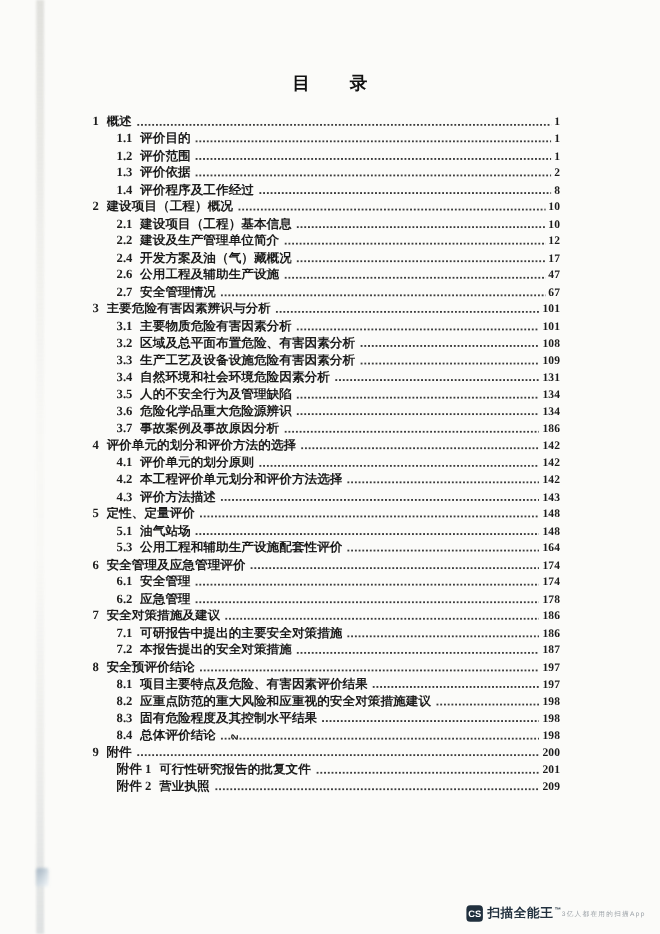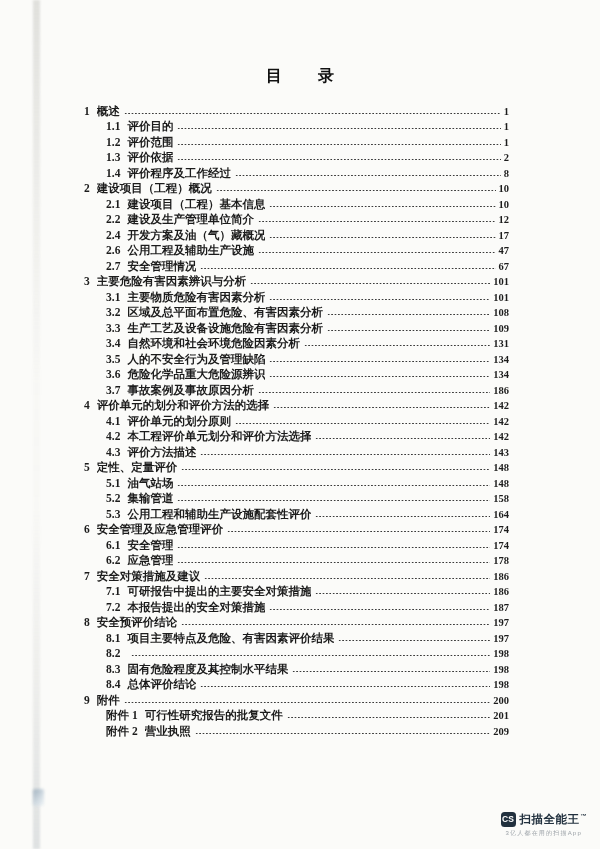--- a/index.html
+++ b/index.html
@@ -66,21 +66,21 @@
     background-repeat:repeat-x;
     background-position:left bottom 1px;
   }
   .row .pg { flex:0 0 auto; font-weight:700; font-size:10.5px; }
   .lvl1 { font-weight:700; }
   .lvl2 { padding-left:22px; font-weight:600; }
 
   
   .wm {
     position:absolute; right:13px; bottom:11px;
-    display:flex; flex-direction:column; align-items:center;
+    display:flex; flex-direction:row; align-items:center;
     font-family:"Liberation Sans", sans-serif;
   }
   .wm-top { display:flex; align-items:center; gap:4px; }
   .wm-badge {
     width:15px; height:15px; border-radius:3.5px;
     background:#21303e; color:#ffffff;
     font-size:8.5px; font-weight:bold;
     display:flex; align-items:center; justify-content:center;
   }
   .wm-name {
@@ -273,26 +273,20 @@
     <span class="pg">148</span>
   </div>
 
   <div class="row lvl2">
     <span class="num">5.1</span>
     <span class="label">油气站场</span>
     <span class="dots"></span>
     <span class="pg">148</span>
   </div>
 
-  <div class="row lvl2">
-    <span class="num">5.2</span>
-    <span class="label">集输管道</span>
-    <span class="dots"></span>
-    <span class="pg">158</span>
-  </div>
 
   <div class="row lvl2">
     <span class="num">5.3</span>
     <span class="label">公用工程和辅助生产设施配套性评价</span>
     <span class="dots"></span>
     <span class="pg">164</span>
   </div>
 
   <div class="row lvl1">
     <span class="num">6</span>
@@ -345,20 +339,21 @@
 
   <div class="row lvl2">
     <span class="num">8.1</span>
     <span class="label">项目主要特点及危险、有害因素评价结果</span>
     <span class="dots"></span>
     <span class="pg">197</span>
   </div>
 
   <div class="row lvl2">
     <span class="num">8.2</span>
+    <span class="label">应重点防范的重大风险和应重视的安全对策措施建议</span>
     <span class="dots"></span>
     <span class="pg">198</span>
   </div>
 
   <div class="row lvl2">
     <span class="num">8.3</span>
     <span class="label">固有危险程度及其控制水平结果</span>
     <span class="dots"></span>
     <span class="pg">198</span>
   </div>

